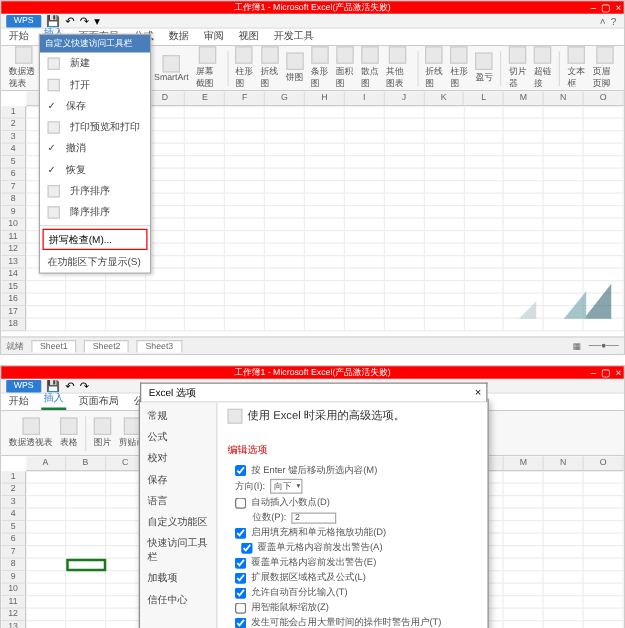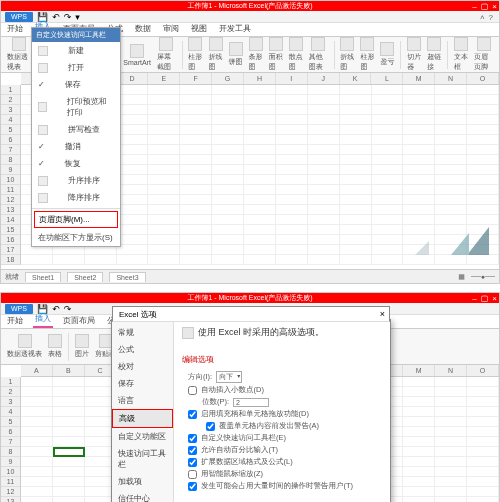--- a/index.html
+++ b/index.html
@@ -5,36 +5,36 @@
 * { margin: 0; padding: 0; box-sizing: border-box; font-family: "Microsoft YaHei", Arial, sans-serif; }
 body { background: #fff; font-size: 9px; }
 .screenshot { width: 500px; position: relative; background: #fff; border: 1px solid #ccc; }
 .titlebar { height: 10px; background: #ff0000; display: flex; align-items: center; justify-content: center; color: #fff; font-size: 7px; position: relative; }
 .titlebar .caption { color: #fff; }
 .titlebar .winbtns { position: absolute; right: 2px; display: flex; gap: 4px; font-size: 8px; }
 .qat { height: 12px; background: #f3f3f3; border-bottom: 1px solid #ddd; display: flex; align-items: center; padding: 0 4px; gap: 4px; }
 .qat .wps-btn { width: 28px; height: 10px; background: #2b7cd3; color: #fff; font-size: 7px; display: flex; align-items: center; justify-content: center; border-radius: 1px; }
 .tabs { height: 14px; background: #fff; border-bottom: 1px solid #ccc; display: flex; align-items: end; padding: 0 4px; gap: 8px; font-size: 8px; color: #444; }
 .tabs .tab { padding: 2px 2px; }
-.tabs .tab.active { color: #2b7cd3; border-bottom: 2px solid #ec4899; }
+.tabs .tab.active { color: #2b7cd3; border-bottom: 2px solid #15803d; }
 .ribbon { height: 36px; background: #f7f7f7; border-bottom: 1px solid #ccc; display: flex; align-items: center; padding: 2px 4px; gap: 2px; font-size: 7px; color: #555; }
 .ribbon .grp { display: flex; flex-direction: column; align-items: center; gap: 1px; padding: 0 2px; }
 .ribbon .grp .ico { width: 14px; height: 14px; background: #e8e8e8; border: 1px solid #ccc; }
 .ribbon .big { width: 20px; height: 20px; }
 .ribbon .sep { width: 1px; height: 28px; background: #ddd; margin: 0 2px; }
 .sheet-area { position: relative; height: 196px; background: #fff; overflow: hidden; }
 .colheads { display: flex; height: 12px; background: #f0f0f0; border-bottom: 1px solid #ccc; margin-left: 20px; }
 .colheads div { width: 32px; border-right: 1px solid #ddd; text-align: center; font-size: 7px; color: #666; line-height: 12px; }
 .rows { position: relative; }
 .row { display: flex; height: 10px; }
 .rowhead { width: 20px; background: #f0f0f0; border-right: 1px solid #ccc; border-bottom: 1px solid #ddd; text-align: center; font-size: 7px; color: #666; line-height: 10px; }
 .cell { width: 32px; height: 10px; border-right: 1px solid #eee; border-bottom: 1px solid #eee; }
 .dropdown-menu { position: absolute; top: 26px; left: 30px; width: 90px; background: #fff; border: 1px solid #aaa; box-shadow: 1px 1px 3px rgba(0,0,0,.2); z-index: 10; font-size: 8px; }
 .dropdown-menu .hdr { background: #4a7ebb; color: #fff; padding: 2px 4px; font-size: 7px; }
-.dropdown-menu .item { padding: 3px 6px; color: #444; display: flex; align-items: center; gap: 20px; }
+.dropdown-menu .item { padding: 3px 6px; color: #444; display: flex; align-items: center; gap: 8px; }
 .dropdown-menu .item .mico { width: 10px; height: 10px; background: #eee; border: 1px solid #ccc; }
 .dropdown-menu .sep2 { height: 1px; background: #ddd; margin: 2px 0; }
 .dropdown-menu .boxed { border: 1px solid #ff0000; margin: 1px 2px; padding: 2px 4px; }
 .statusbar { height: 14px; background: #f0f0f0; border-top: 1px solid #ccc; display: flex; align-items: center; font-size: 7px; color: #666; padding: 0 4px; gap: 6px; }
 .statusbar .shtab { padding: 1px 6px; background: #fff; border: 1px solid #ccc; border-bottom: none; }
 .statusbar .spacer { flex: 1; }
 .deco { position: absolute; bottom: 14px; right: 10px; width: 110px; height: 30px; opacity: .6; }
 .deco .tri { position: absolute; bottom: 0; border-style: solid; }
 .deco .t1 { right: 0; border-width: 0 0 28px 22px; border-color: transparent transparent #3a6a7a transparent; }
 .deco .t2 { right: 20px; border-width: 0 0 22px 18px; border-color: transparent transparent #6aa0aa transparent; }
@@ -197,41 +197,37 @@
       </div>
     <div class="item">
         <span>✓</span>
         <span>保存</span>
       </div>
     <div class="item">
         <span class="mico"></span>
         <span>打印预览和打印</span>
       </div>
     <div class="item">
-        <span class="mico"></span>
-        <span>拼写检查</span>
-      </div>
-    <div class="item">
         <span>✓</span>
         <span>撤消</span>
       </div>
     <div class="item">
         <span>✓</span>
         <span>恢复</span>
       </div>
     <div class="item">
         <span class="mico"></span>
         <span>升序排序</span>
       </div>
     <div class="item">
         <span class="mico"></span>
         <span>降序排序</span>
       </div>
     <div class="sep2"></div>
-    <div class="boxed"><span>页眉页脚(M)...</span></div>
+    <div class="boxed"><span>拼写检查(M)...</span></div>
     <div class="item">
         <span>在功能区下方显示(S)</span>
       </div>
   </div>
 
   <div class="sheet-area">
     <div class="colheads" id="colheads1">
         <div>A</div>
         <div>B</div>
         <div>C</div>
@@ -909,65 +905,68 @@
     <div class="dtitle">
       <span>Excel 选项</span>
       <span class="dclose">×</span>
     </div>
     <div class="dside">
       <div class="ditem">常规</div>
       <div class="ditem">公式</div>
       <div class="ditem">校对</div>
       <div class="ditem">保存</div>
       <div class="ditem">语言</div>
-      <div class="ditem sel">高级</div>
       <div class="ditem">自定义功能区</div>
       <div class="ditem">快速访问工具栏</div>
       <div class="ditem">加载项</div>
       <div class="ditem">信任中心</div>
     </div>
     <div class="dmain">
       <div class="mtitle">
         <span class="mico2"></span>
         <span>使用 Excel 时采用的高级选项。</span>
       </div>
       <div class="redlbl">编辑选项</div>
+      <div class="opt">
+          <input type="checkbox" checked="" style="">
+          <span>按 Enter 键后移动所选内容(M)</span>
+        </div>
       <div class="opt" style="">
           <span>方向(I):</span>
           <span class="sel">向下</span>
         </div>
       <div class="opt">
           <input type="checkbox" style="">
           <span>自动插入小数点(D)</span>
         </div>
       <div class="opt" style="margin-left:20px">
           <span>位数(P):</span>
           <span class="numinput">2</span>
         </div>
       <div class="opt">
           <input type="checkbox" checked="" style="">
           <span>启用填充柄和单元格拖放功能(D)</span>
         </div>
-      <div class="opt" style="margin-left:24px">
+      <div class="opt" style="margin-left:11px">
           <input type="checkbox" checked="" style="">
           <span>覆盖单元格内容前发出警告(A)</span>
         </div>
       <div class="opt">
           <input type="checkbox" checked="" style="">
-          <span>自定义快速访问工具栏(E)</span>
+          <span>覆盖单元格内容前发出警告(E)</span>
+        </div>
+      <div class="opt">
+          <input type="checkbox" checked="" style="">
+          <span>扩展数据区域格式及公式(L)</span>
         </div>
       <div class="opt">
           <input type="checkbox" checked="" style="">
           <span>允许自动百分比输入(T)</span>
         </div>
       <div class="opt">
-          <input type="checkbox" checked="" style="">
-          <span>扩展数据区域格式及公式(L)</span>
-        </div>
-      <div class="opt">
           <input type="checkbox" style="">
           <span>用智能鼠标缩放(Z)</span>
         </div>
       <div class="opt">
           <input type="checkbox" checked="" style="">
           <span>发生可能会占用大量时间的操作时警告用户(T)</span>
         </div>
 
     </div>
   </div>

